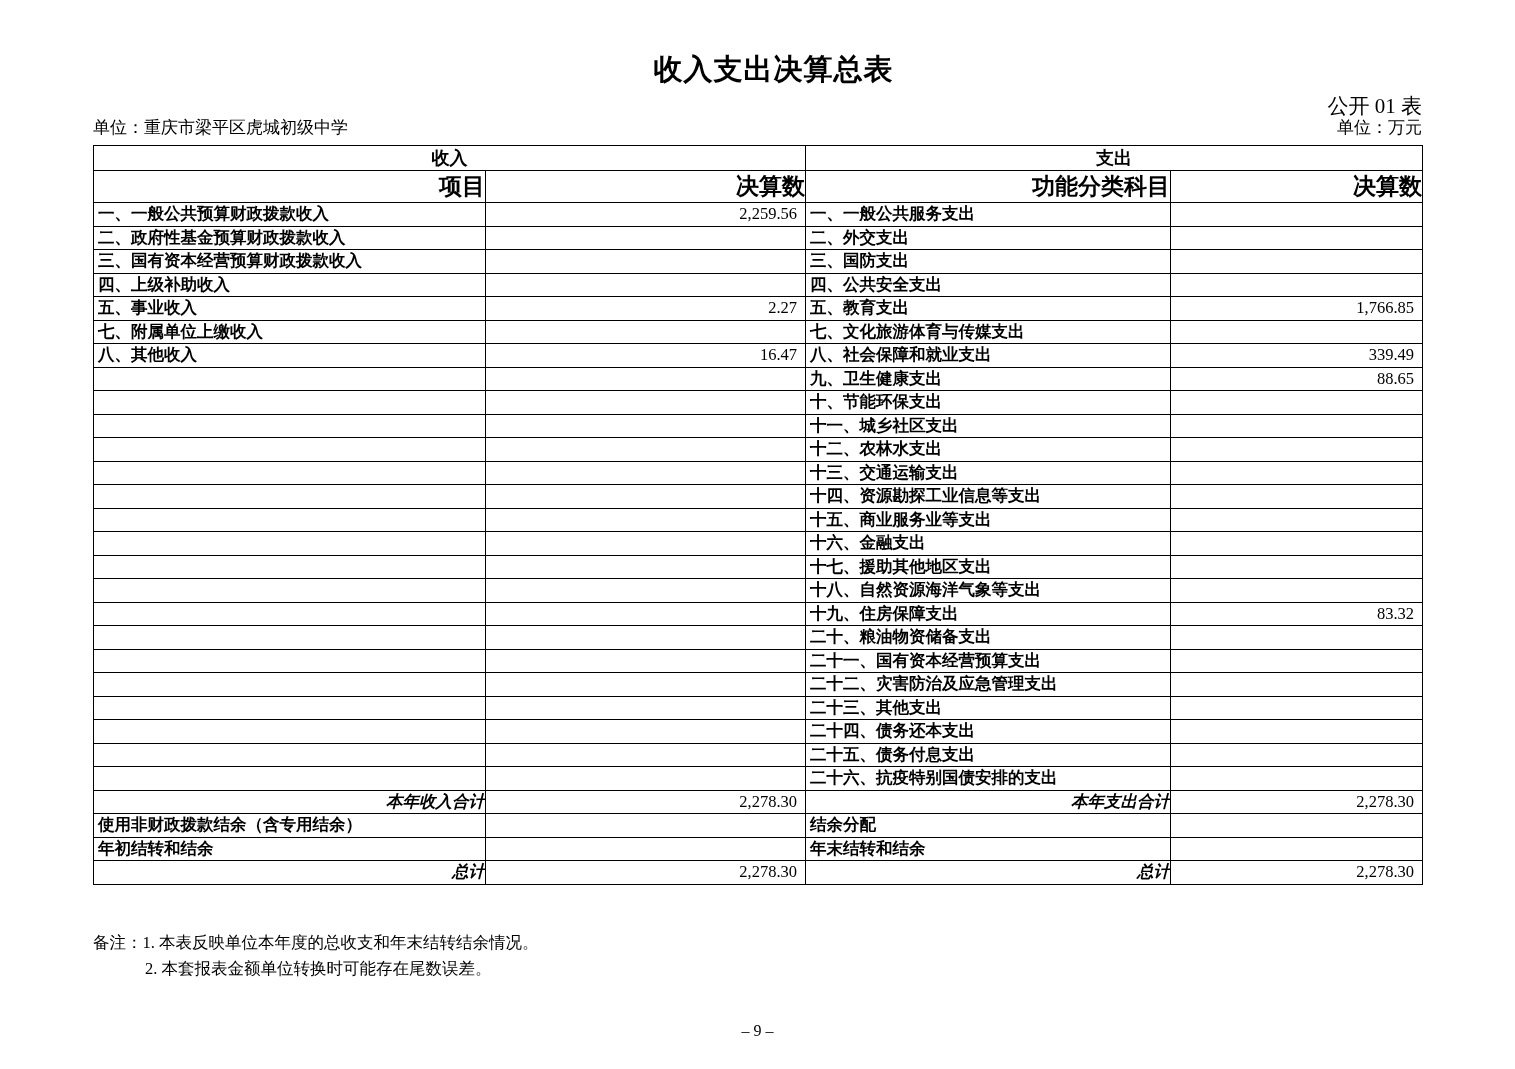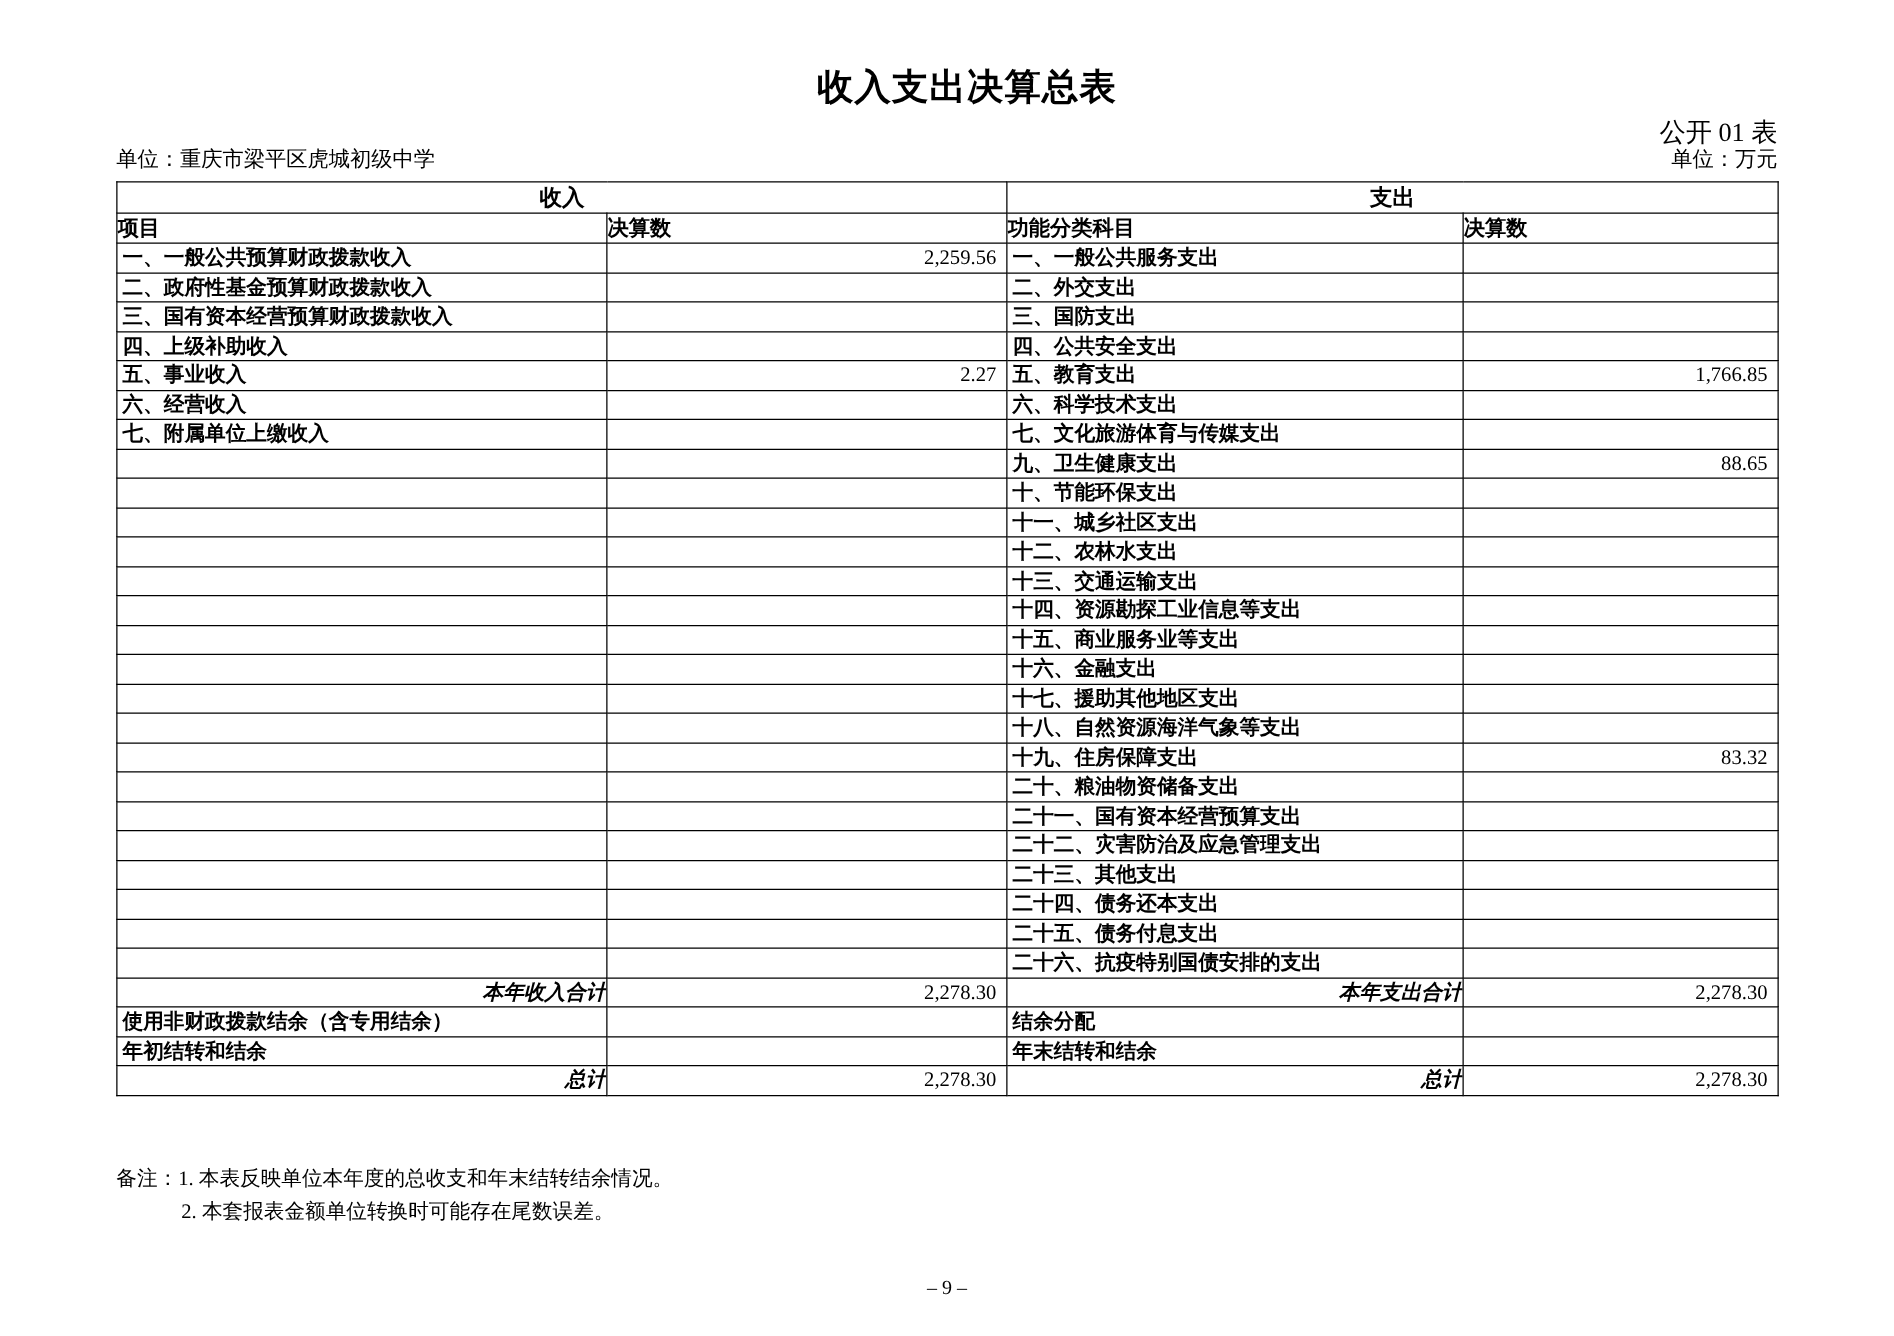--- a/index.html
+++ b/index.html
@@ -49,23 +49,23 @@
     white-space: nowrap;
   }
   thead tr.section-row th {
     height: 23px;
     font-size: 18px;
     font-weight: bold;
     text-align: center;
   }
   thead tr.cols-row th {
     height: 24px;
-    font-size: 17px;
+    font-size: 23px;
     font-weight: bold;
-    text-align: left;
+    text-align: right;
   }
   tbody td { height: 23.5px; font-size: 16.5px; }
   tbody td.label {
     text-align: left;
     padding-left: 4px;
     font-weight: bold;
   }
   tbody td.label.center { text-align: right; padding-left: 0; font-style: italic; }
   tbody td.num {
     text-align: right;
@@ -145,30 +145,30 @@
           <td class="label">四、公共安全支出</td>
           <td class="num"></td>
         </tr>
         <tr>
           <td class="label">五、事业收入</td>
           <td class="num">2.27</td>
           <td class="label">五、教育支出</td>
           <td class="num">1,766.85</td>
         </tr>
         <tr>
-          <td class="label">六、经营收入</td>
-          <td class="num"></td>
-          <td class="label">六、科学技术支出</td>
-          <td class="num"></td>
-        </tr>
-        <tr>
           <td class="label">七、附属单位上缴收入</td>
           <td class="num"></td>
           <td class="label">七、文化旅游体育与传媒支出</td>
           <td class="num"></td>
+        </tr>
+        <tr>
+          <td class="label">八、其他收入</td>
+          <td class="num">16.47</td>
+          <td class="label">八、社会保障和就业支出</td>
+          <td class="num">339.49</td>
         </tr>
         <tr>
           <td class="label"></td>
           <td class="num"></td>
           <td class="label">九、卫生健康支出</td>
           <td class="num">88.65</td>
         </tr>
         <tr>
           <td class="label"></td>
           <td class="num"></td>

